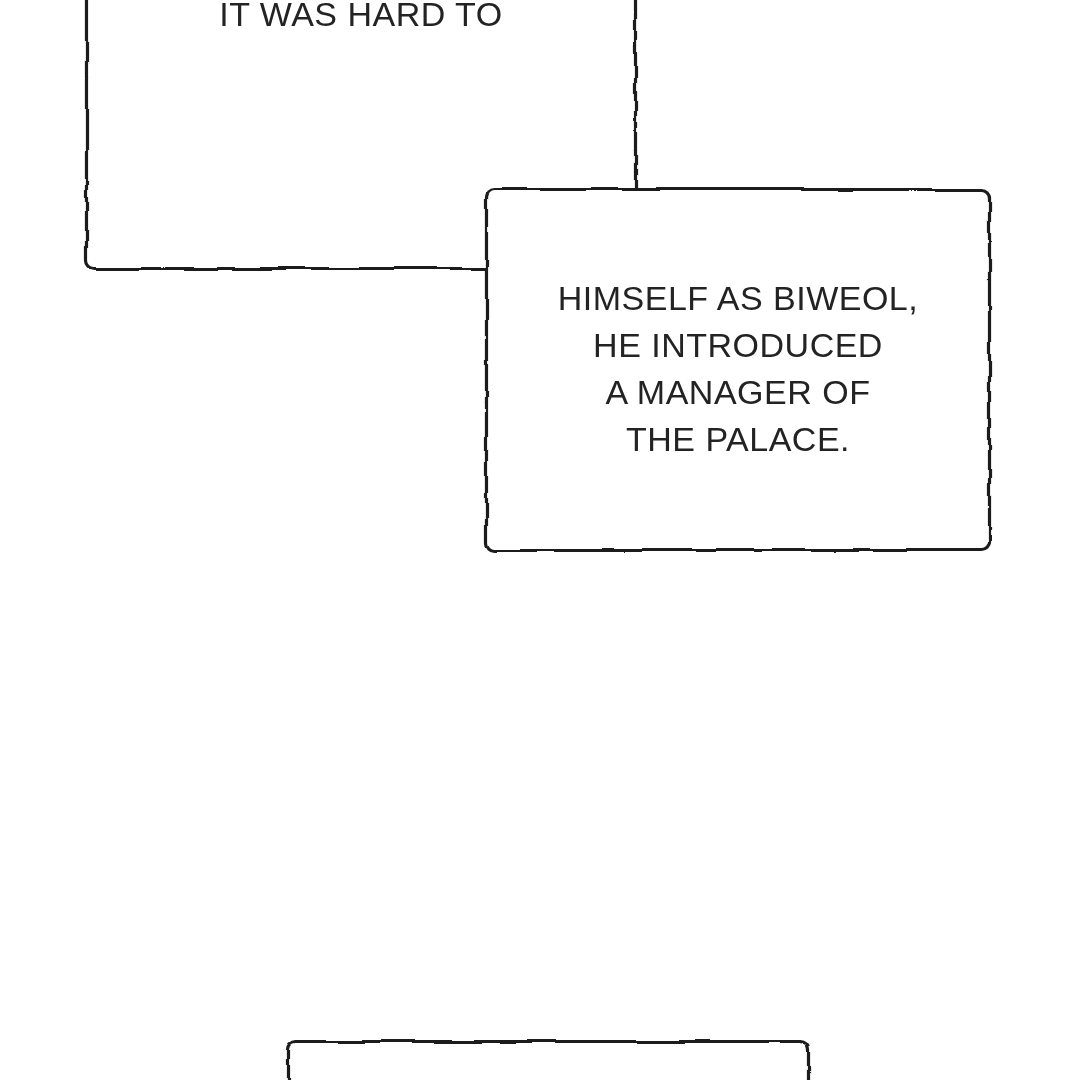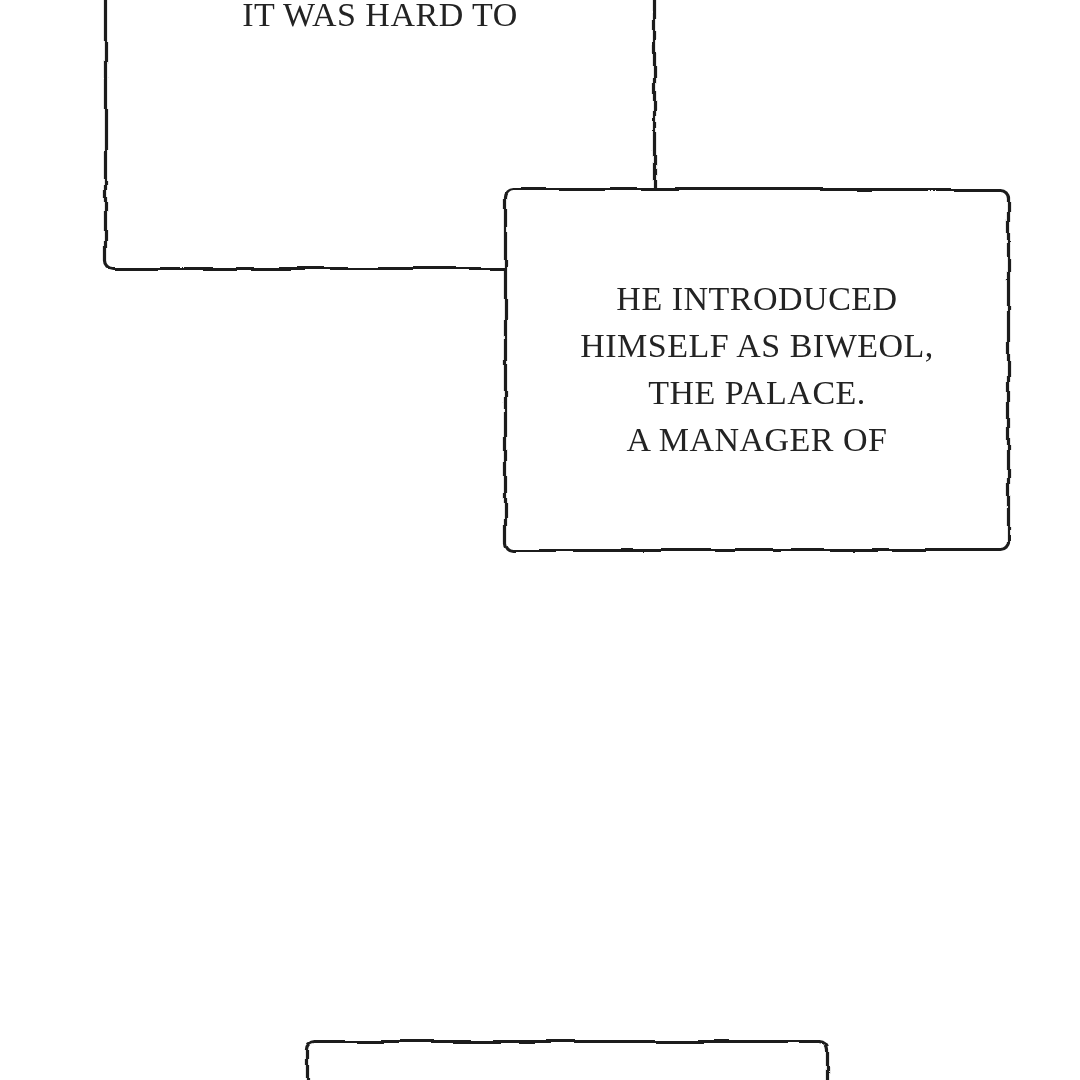--- a/index.html
+++ b/index.html
@@ -6,22 +6,21 @@
     margin: 0;
     padding: 0;
     background: var(--background, #ffffff);
   }
   .stage {
     position: relative;
     width: 1004px;
     height: 1080px;
     overflow: hidden;
     background: var(--background, #ffffff);
-    font-family: Liberation Serif, serif;
-    margin-left: 19px;
+    font-family: Liberation Sans, sans-serif;
   }
   .panel-art {
     position: absolute;
     left: 0;
     top: 0;
     width: 1080px;
     height: 1080px;
     display: block;
   }
   .caption {
@@ -66,19 +65,19 @@
     <rect x="486.5" y="189.5" width="503" height="361" rx="8" stroke-width="3.2" filter="url(#rough)" fill="#ffffff" stroke="#1b1b1b"></rect>
 
     <rect x="288.5" y="1041.5" width="520" height="300" rx="8" stroke-width="3.2" filter="url(#rough)" fill="#ffffff" stroke="#1b1b1b"></rect>
   </svg>
 
   <div class="caption caption-1">
     <div class="line">IT WAS HARD TO</div>
   </div>
 
   <div class="caption caption-2">
+    <div class="line">HIMSELF AS BIWEOL,</div>
     <div class="line">HE INTRODUCED</div>
-    <div class="line">HIMSELF AS BIWEOL,</div>
+    <div class="line">A MANAGER OF</div>
     <div class="line">THE PALACE.</div>
-    <div class="line">A MANAGER OF</div>
   </div>
 
 </div>
 
 </body></html>

